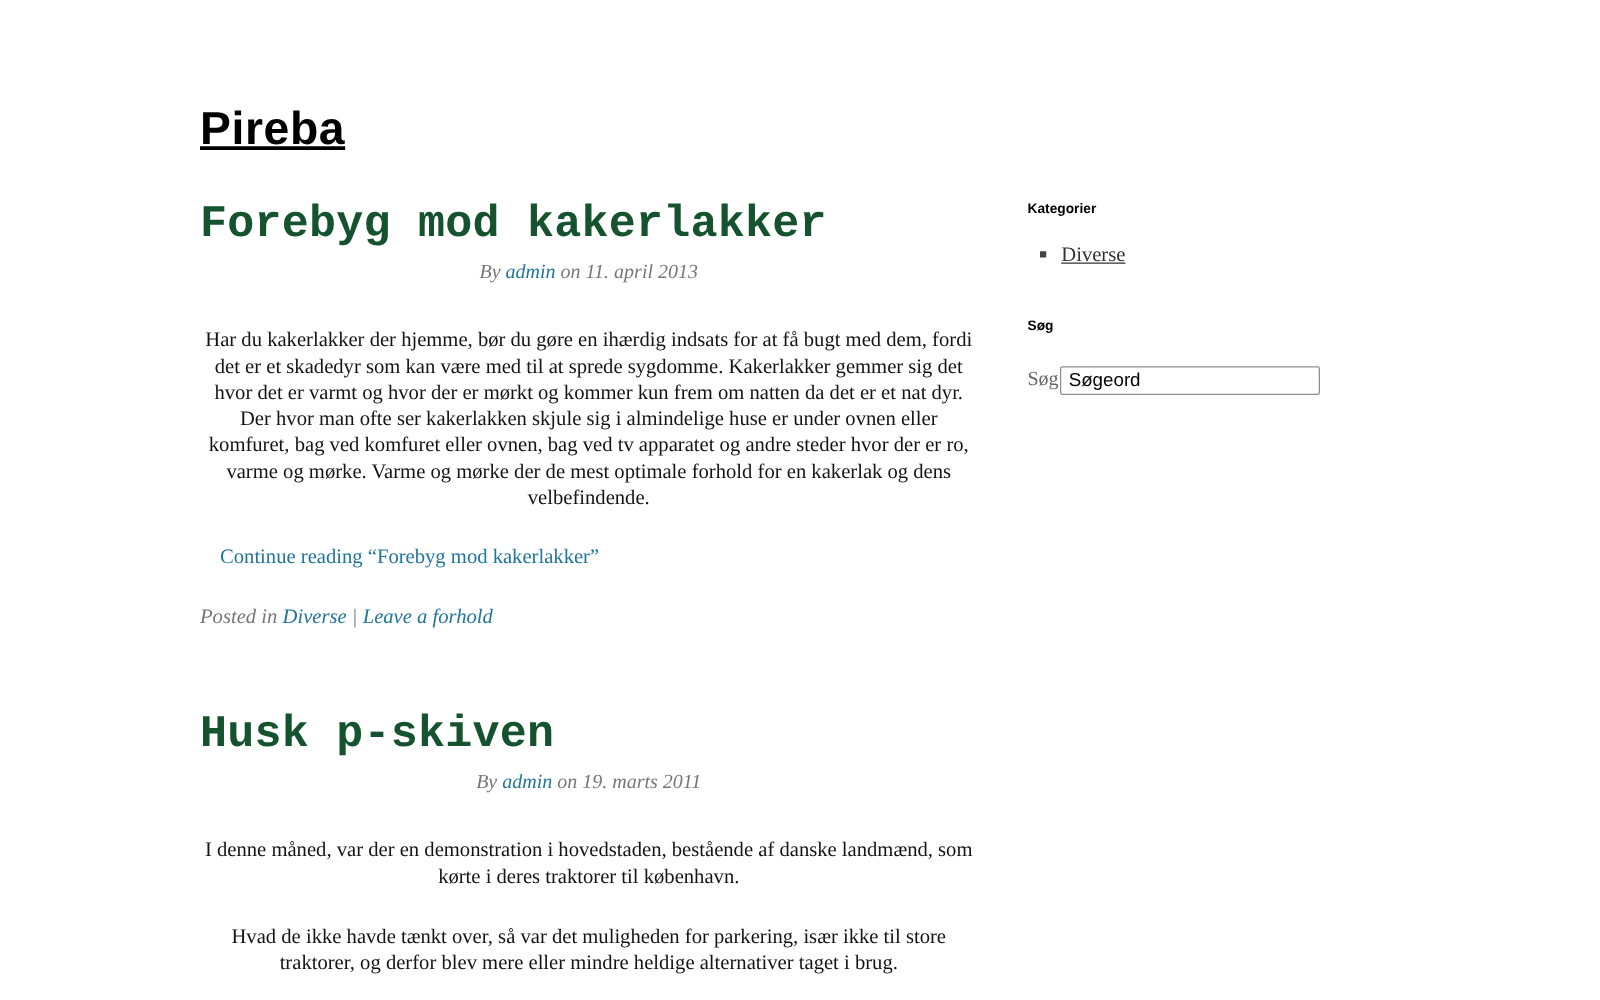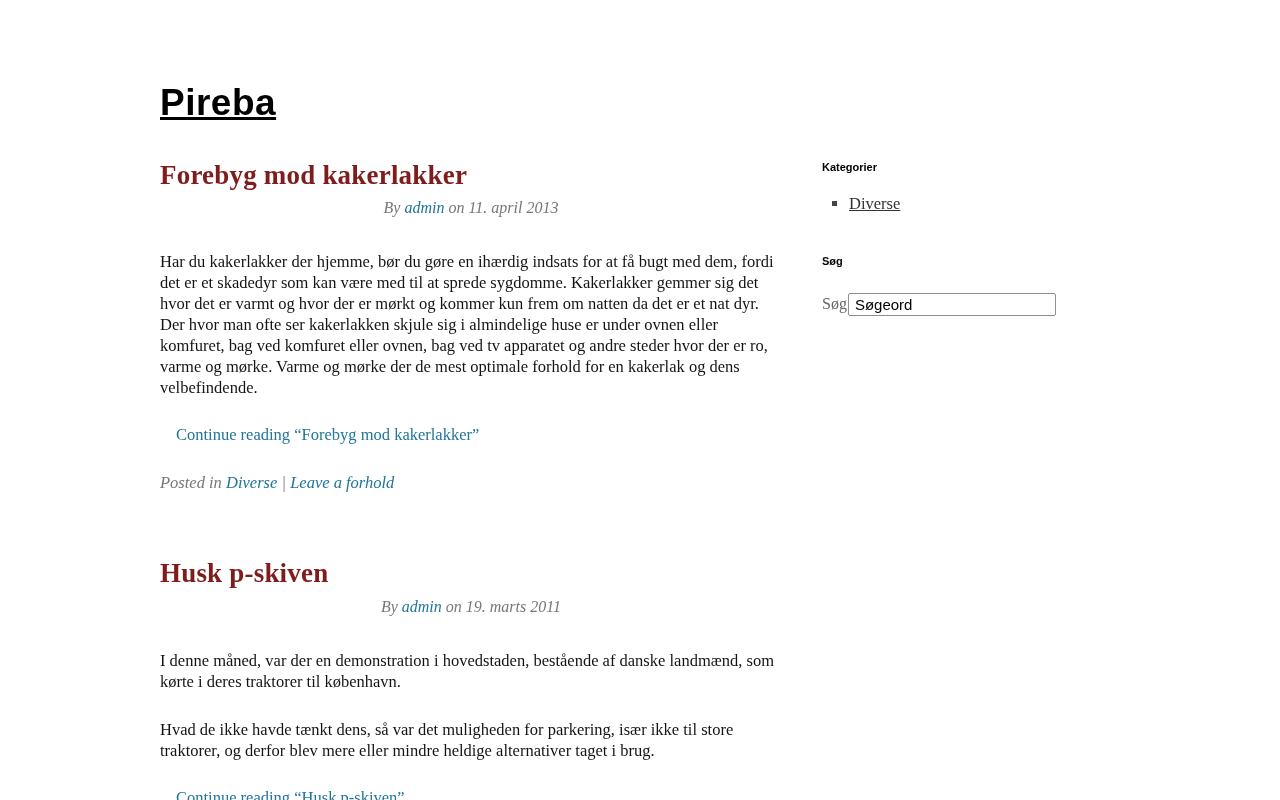--- a/index.html
+++ b/index.html
@@ -28,45 +28,46 @@
   }
   .layout {
     display: flex;
     align-items: flex-start;
     margin-top: 40px;
   }
   main.content { width: 622px; flex: none; }
   aside.sidebar { width: 236px; flex: none; margin-left: 40px; }
 
   .post-title {
-    font-family: Liberation Serif, serif;
+    font-family: Liberation Mono, monospace;
     font-weight: bold;
-    font-size: 27px;
+    font-size: 36px;
     line-height: 1.05;
-    color: #7f1d1d;
+    color: #14532d;
     margin: 0;
     letter-spacing: 0.2px;
   }
   .byline {
     margin: 10px 0 0;
     font-style: italic;
     font-size: 16px;
     color: #777777;
     text-align: center;
   }
   .byline a {
     color: #21759b;
     text-decoration: none;
     font-style: italic;
   }
   .body-para {
     font-size: 16.5px;
     line-height: 21px;
     margin: 27px 0 0;
     color: #141414;
+    text-align: center;
   }
   .body-para.first { margin-top: 34px; }
   .continue-line { margin: 27px 16px 0; font-family: Liberation Serif, serif; }
   .continue-line a {
     color: #21759b;
     text-decoration: none;
     font-size: 16.5px;
   }
   .meta-line {
     margin: 28px 0 0;
@@ -156,21 +157,21 @@
 
       <article class="post second">
         <h2 class="post-title">Husk p-skiven</h2>
         <p class="byline">
           <span>By</span>
           <a href="#">admin</a>
           <span>on</span>
           <span>19. marts 2011</span>
         </p>
         <p class="body-para first">I denne måned, var der en demonstration i hovedstaden, bestående af danske landmænd, som kørte i deres traktorer til københavn.</p>
-        <p class="body-para">Hvad de ikke havde tænkt dens, så var det muligheden for parkering, især ikke til store traktorer, og derfor blev mere eller mindre heldige alternativer taget i brug.</p>
+        <p class="body-para">Hvad de ikke havde tænkt over, så var det muligheden for parkering, især ikke til store traktorer, og derfor blev mere eller mindre heldige alternativer taget i brug.</p>
         <p class="continue-line">
           <a href="#">Continue reading “Husk p-skiven”</a>
         </p>
 
       </article>
 
     </main>
 
     <aside class="sidebar">
       <h3 class="widget-heading">Kategorier</h3>

